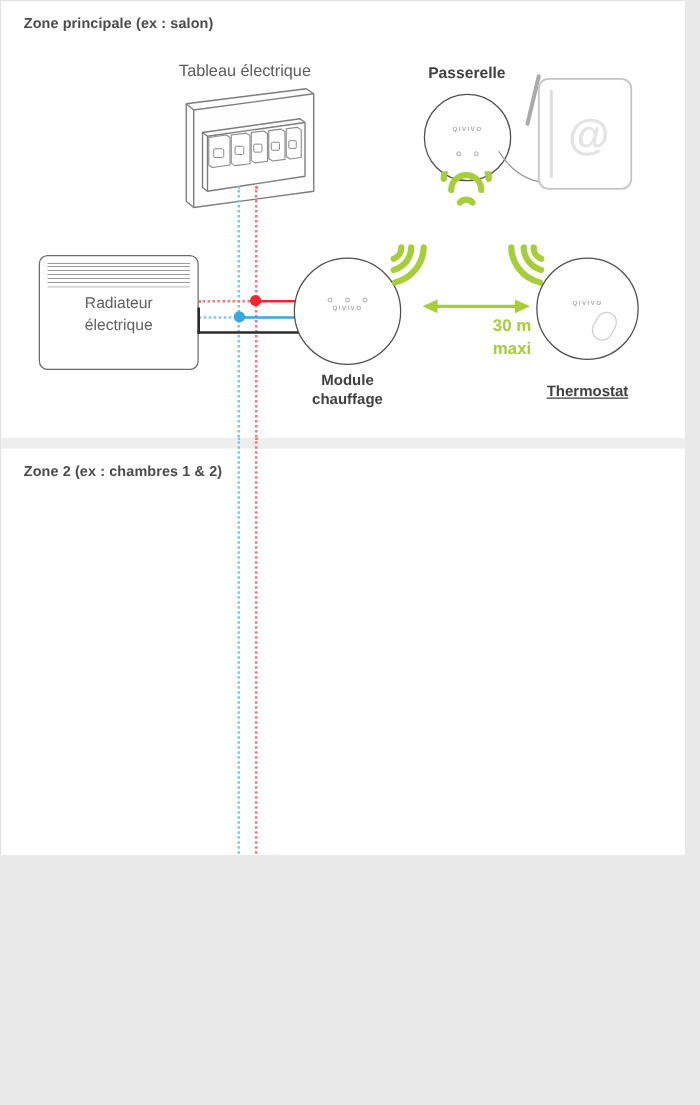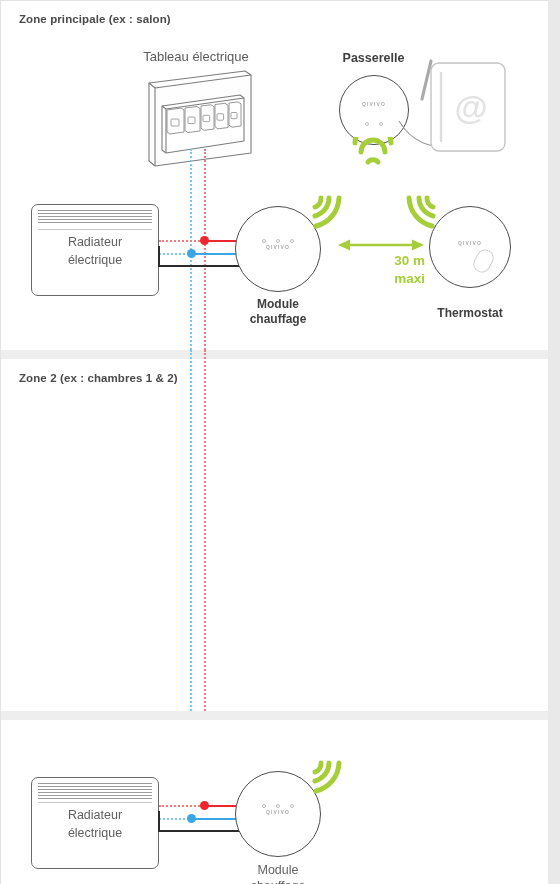--- a/index.html
+++ b/index.html
@@ -5,21 +5,21 @@
   * { box-sizing: border-box; margin: 0; padding: 0; }
   html, body {
     width: 560px; height: 884px;
     background: #e9e9e9;
     font-family: "Liberation Sans", sans-serif;
     overflow: hidden;
   }
   #page {
     position: relative;
     width: 548px;
-    height: 884px;
+    height: 684px;
     background: #ffffff;
     border-top: 1px solid #e3e3e3;
     border-left: 1px solid #e3e3e3;
     overflow: hidden;
   }
   .zone { position: relative; width: 100%; background:#fff; }
   .zone-divider { width: 100%; height: 9px; background:#eeeeee; }
 
   .zone-title {
     position: absolute;
@@ -237,21 +237,21 @@
     <div style="position:absolute; left:336px; top:251px; width:88px; text-align:right;
                 color:#a6ce39; font-weight:bold; font-size:13.5px; line-height:1.35;">
       <div>30 m</div>
       <div>maxi</div>
     </div>
 
     <div class="circ" style="left:428px; top:205px; width:82px; height:82px;">
       <div class="brand" style="top:33px;">QIVIVO</div>
       <div class="therm-btn" style="left:45px; top:42px;"></div>
     </div>
-    <div class="caption bold" style="left:410px; top:305px; width:118px;">Thermostat</div>
+    <div class="caption bold" style="left:410px; top:305px; width:118px;text-decoration:underline;">Thermostat</div>
   </div>
 
   <div class="zone-divider"></div>
 
   <div class="zone" style="height:352px;">
     <div class="zone-title" style="left:18px; top:13px;">Zone 2 (ex : chambres 1 &amp; 2)</div>
 
     <div class="bus-blue" style="left:189px; top:-9px; height:361px;"></div>
     <div class="bus-red" style="left:203px; top:-9px; height:361px;"></div>
 

